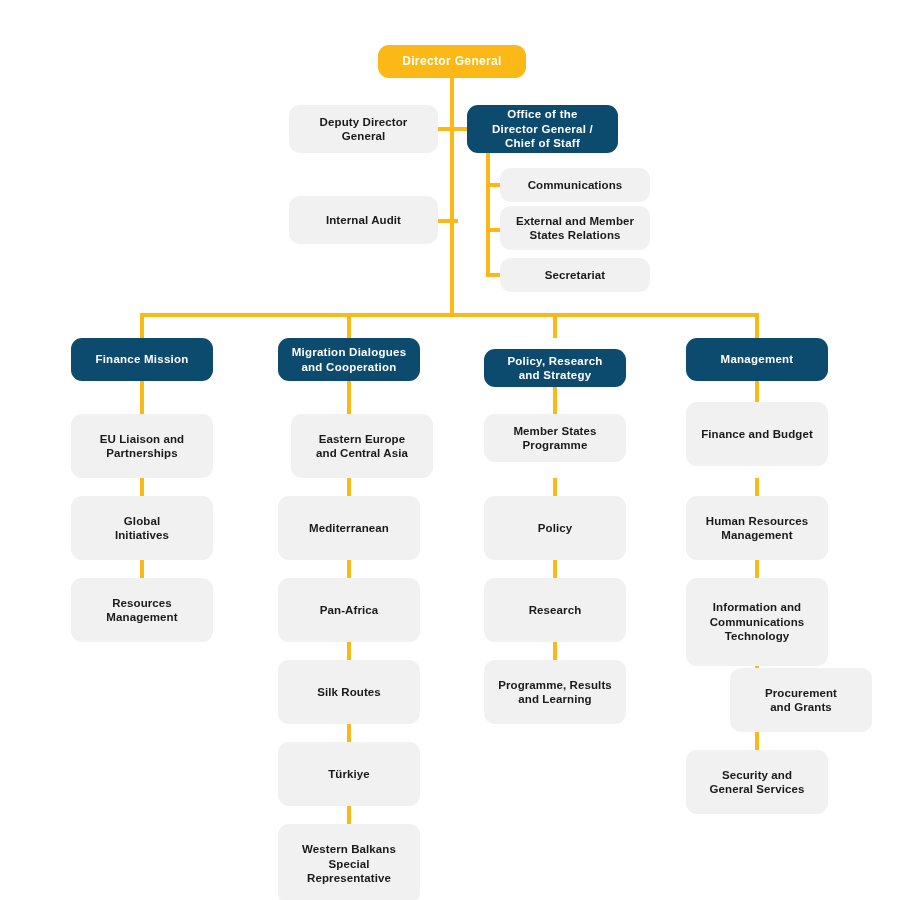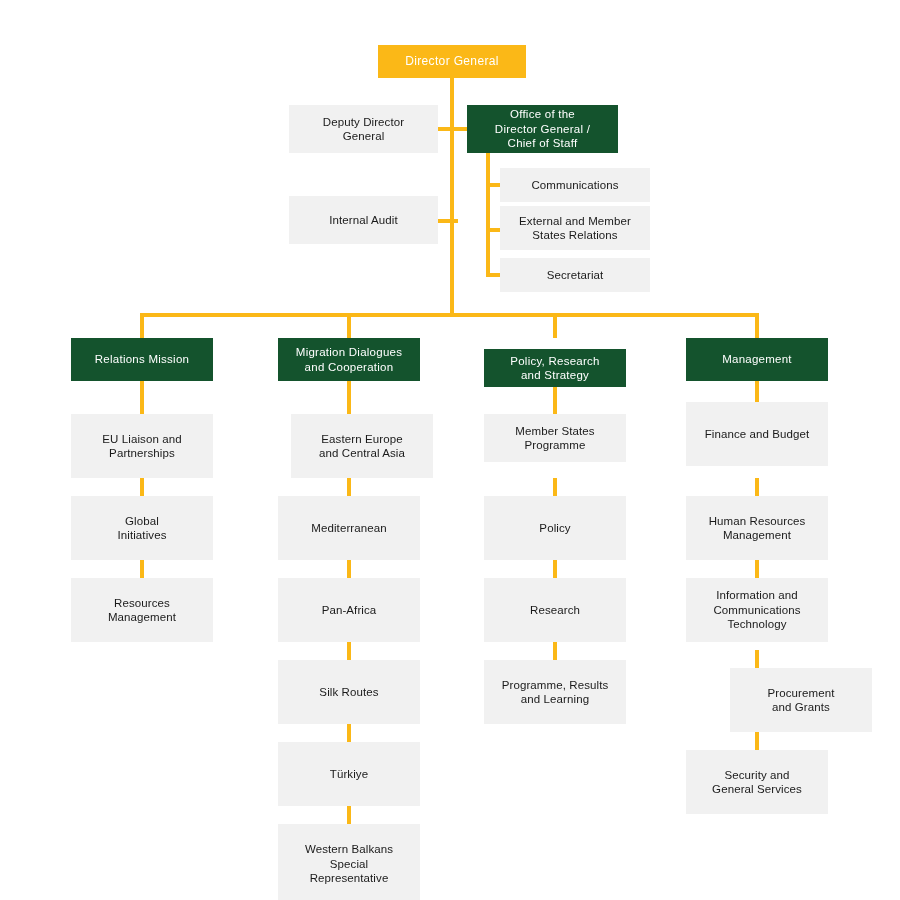--- a/index.html
+++ b/index.html
@@ -19,36 +19,37 @@
   }
 
   
   .box {
     position: absolute;
     box-sizing: border-box;
     display: flex;
     align-items: center;
     justify-content: center;
     text-align: center;
-    font-weight: normal;
+    font-weight: bold;
     font-size: 11.5px;
     line-height: 1.25;
     letter-spacing: 0.1px;
     padding: 3px 6px;
     z-index: 3;
     white-space: pre-line;
+    border-radius: 11px;
   }
   .box.root {
     background: #FBB817;
     color: #ffffff;
     font-size: 12px;
     letter-spacing: 0.35px;
   }
   .box.dark {
-    background: #14532d;
+    background: #0c4a6e;
     color: #ffffff;
     letter-spacing: 0.25px;
   }
   .box.light {
     background: #F1F1F1;
     color: #1a1a1a;
   }
 
   
   .conn {
@@ -94,21 +95,21 @@
   <div class="box light" style="left:500px; top:258px; width:150px; height:34px;">Secretariat</div>
 
   <div class="conn h" style="left:140px; top:313px; width:619px; height:4px;"></div>
 
   <div class="conn v" style="left:140px; top:313px; width:4px; height:25px;"></div>
   <div class="conn v" style="left:347px; top:313px; width:4px; height:25px;"></div>
   <div class="conn v" style="left:553px; top:313px; width:4px; height:25px;"></div>
   <div class="conn v" style="left:755px; top:313px; width:4px; height:25px;"></div>
 
   <div id="divisions-layer">
-      <div class="box dark" style="left: 71px; top: 338px; width: 142px; height: 43px;">Relations Mission</div>
+      <div class="box dark" style="left: 71px; top: 338px; width: 142px; height: 43px;">Finance Mission</div>
       <div class="conn v" style="left: 140px; top: 381px; width: 4px; height: 33px;"></div>
       <div class="box light" style="left: 71px; top: 414px; width: 142px; height: 64px;">EU Liaison and
 Partnerships</div>
       <div class="conn v" style="left: 140px; top: 478px; width: 4px; height: 18px;"></div>
       <div class="box light" style="left: 71px; top: 496px; width: 142px; height: 64px;">Global
 Initiatives</div>
       <div class="conn v" style="left: 140px; top: 560px; width: 4px; height: 18px;"></div>
       <div class="box light" style="left: 71px; top: 578px; width: 142px; height: 64px;">Resources
 Management</div>
       <div class="box dark" style="left: 278px; top: 338px; width: 142px; height: 43px;">Migration Dialogues
@@ -140,21 +141,21 @@
       <div class="conn v" style="left: 553px; top: 642px; width: 4px; height: 18px;"></div>
       <div class="box light" style="left: 484px; top: 660px; width: 142px; height: 64px;">Programme, Results
 and Learning</div>
       <div class="box dark" style="left: 686px; top: 338px; width: 142px; height: 43px;">Management</div>
       <div class="conn v" style="left: 755px; top: 381px; width: 4px; height: 33px;"></div>
       <div class="box light" style="left: 686px; top: 402px; width: 142px; height: 64px;">Finance and Budget</div>
       <div class="conn v" style="left: 755px; top: 478px; width: 4px; height: 18px;"></div>
       <div class="box light" style="left: 686px; top: 496px; width: 142px; height: 64px;">Human Resources
 Management</div>
       <div class="conn v" style="left: 755px; top: 560px; width: 4px; height: 18px;"></div>
-      <div class="box light" style="left: 686px; top: 578px; width: 142px; height: 64px;">Information and
+      <div class="box light" style="left: 686px; top: 578px; width: 142px; height: 88px;">Information and
 Communications
 Technology</div>
       <div class="conn v" style="left: 755px; top: 650px; width: 4px; height: 18px;"></div>
       <div class="box light" style="left: 686px; top: 668px; width: 142px; height: 64px; margin-left: 44px;">Procurement
 and Grants</div>
       <div class="conn v" style="left: 755px; top: 732px; width: 4px; height: 18px;"></div>
       <div class="box light" style="left: 686px; top: 750px; width: 142px; height: 64px;">Security and
 General Services</div>
     </div>
 

